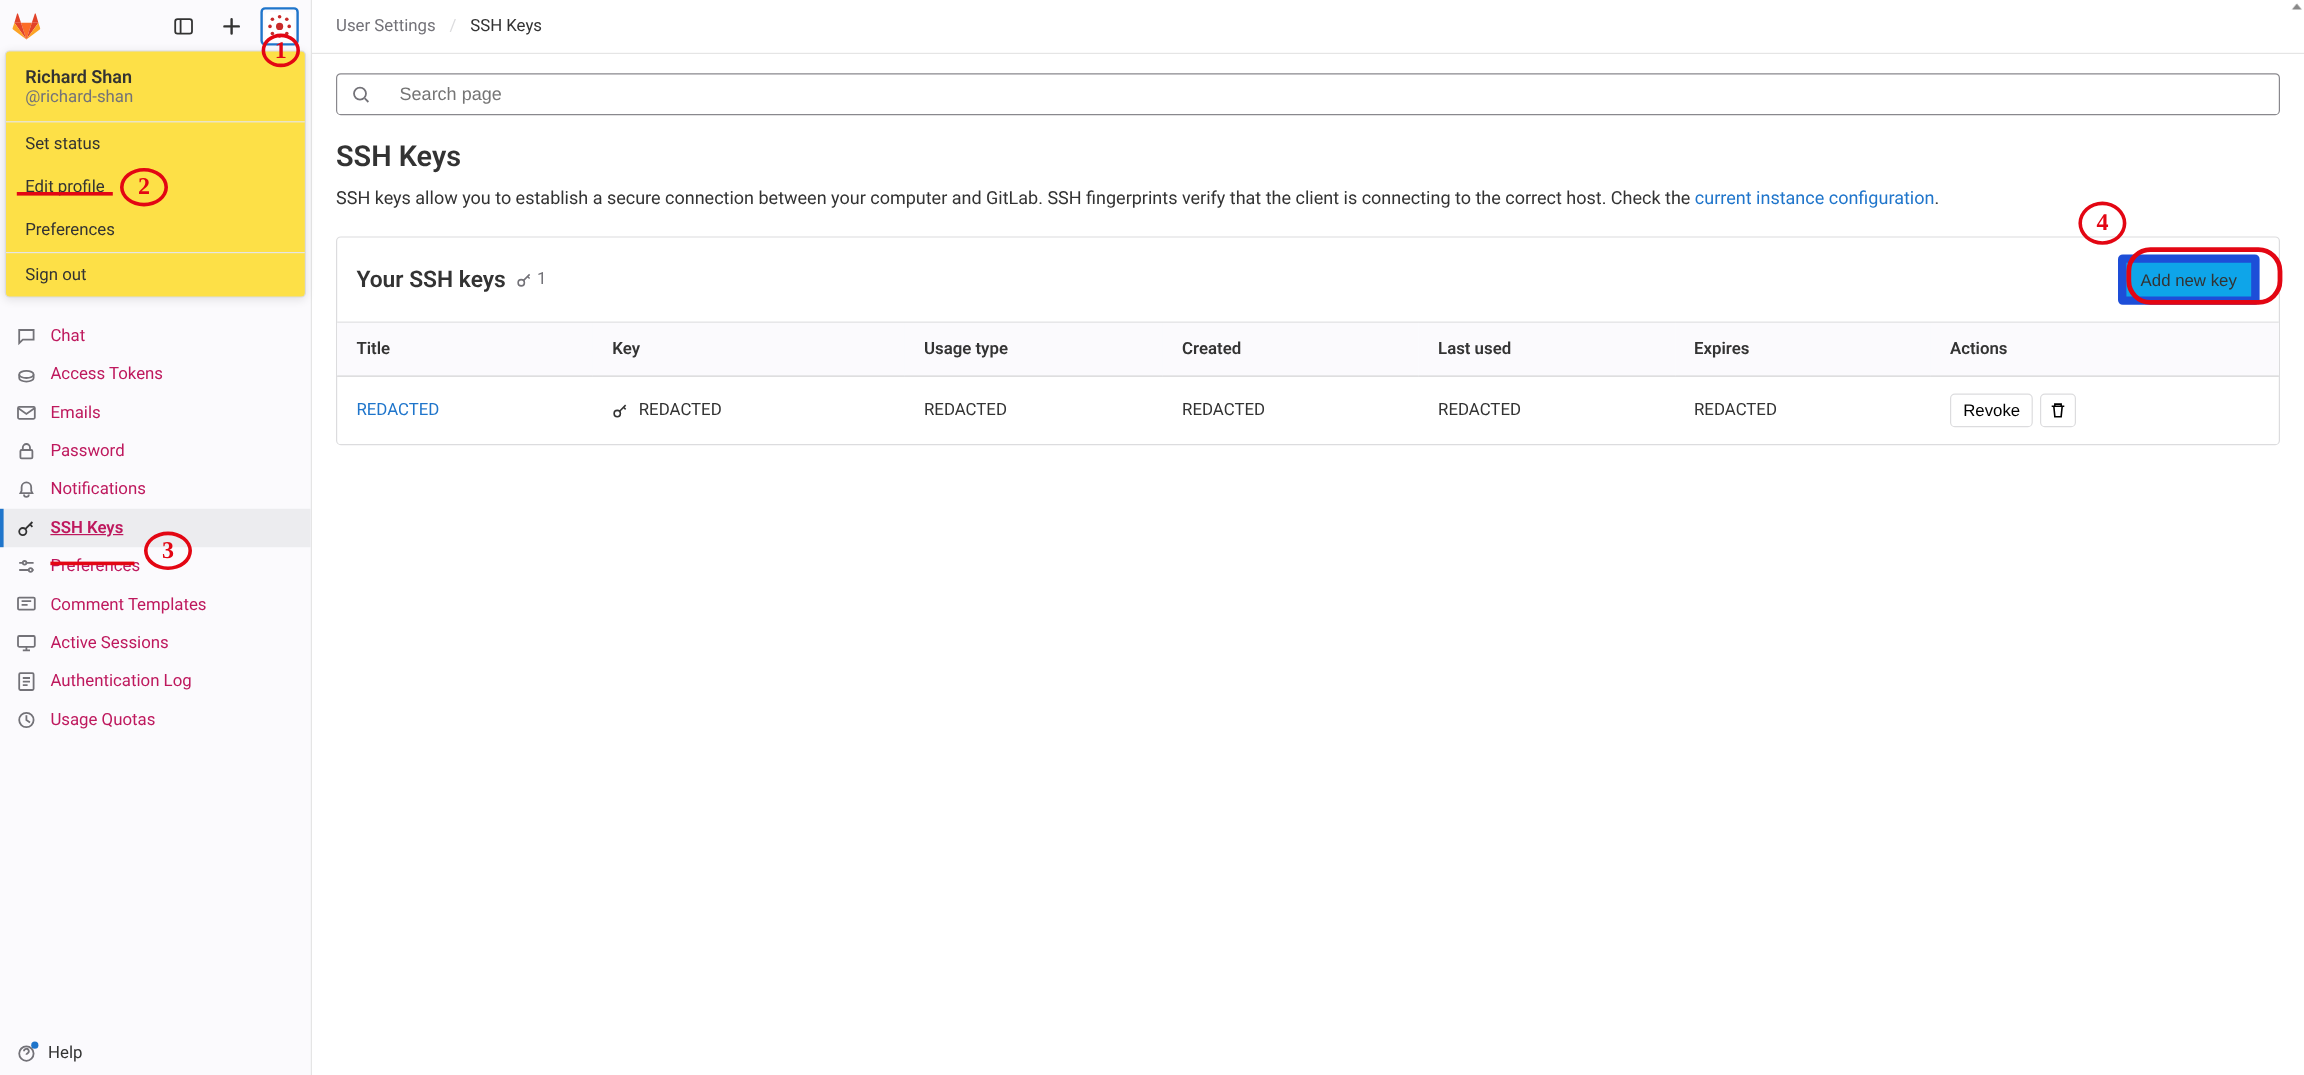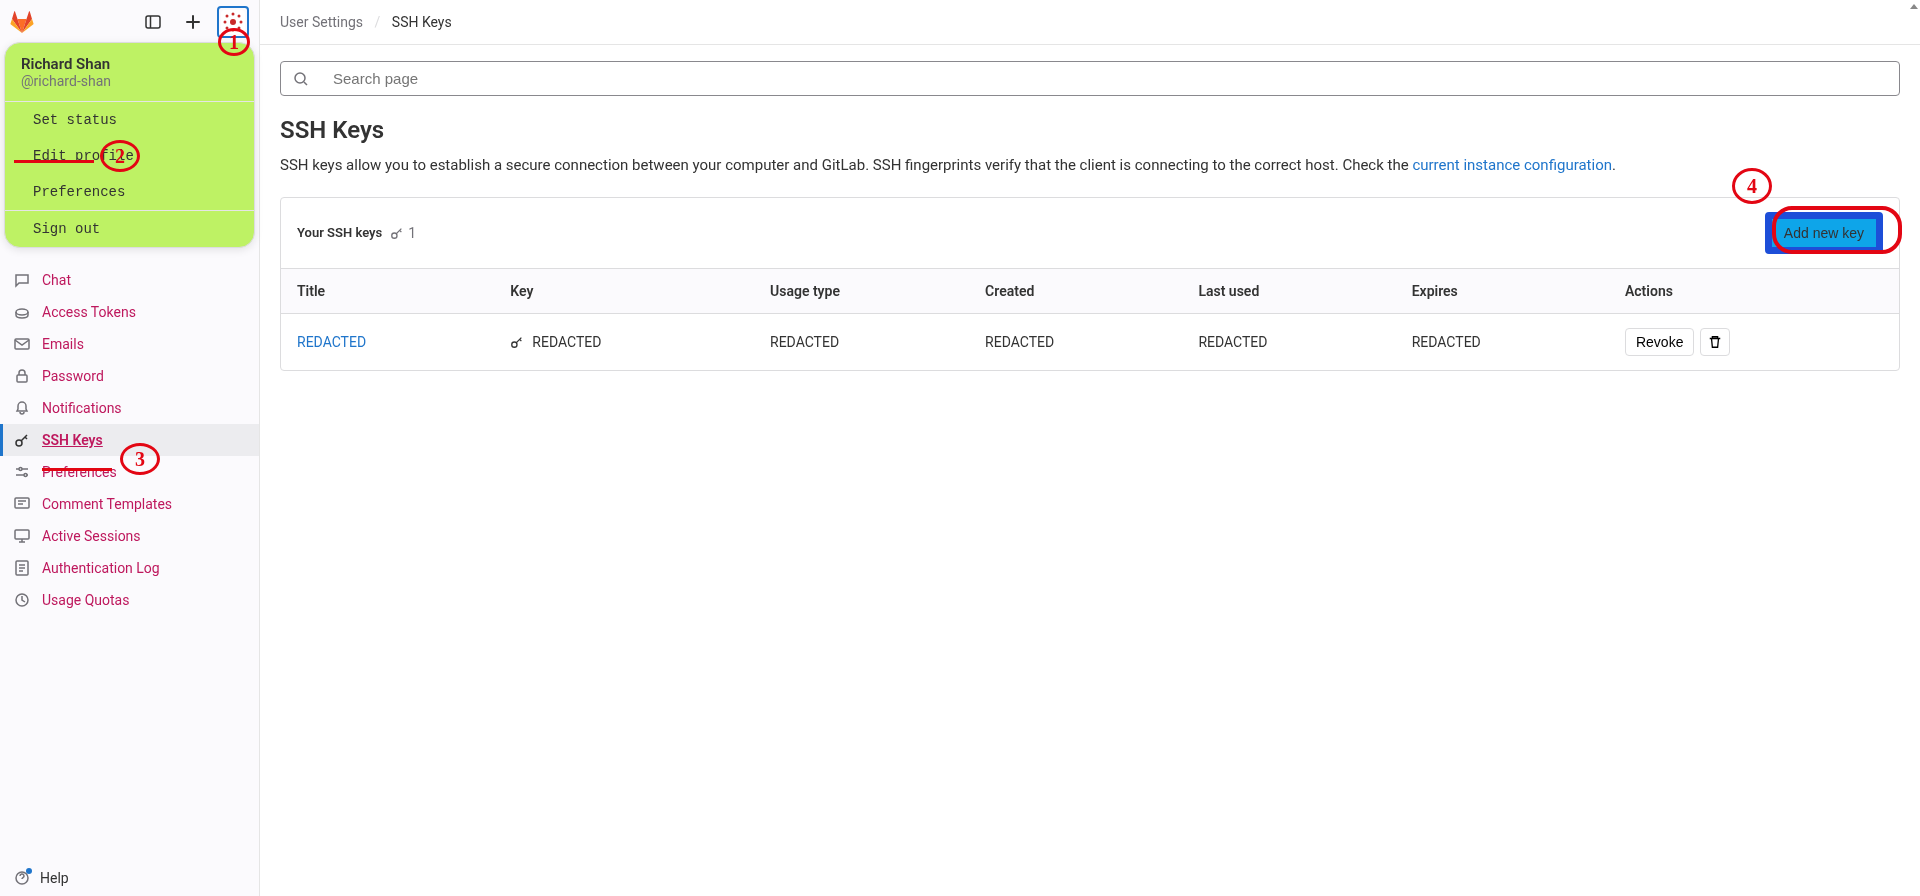--- a/index.html
+++ b/index.html
@@ -9,25 +9,25 @@
     
     .sidebar { width: 260px; background: #fbfafd; border-right: 1px solid #e5e5e5; display: flex; flex-direction: column; position: relative; }
     .sidebar-header { display: flex; align-items: center; padding: 6px 10px; gap: 8px; }
     .logo { width: 24px; height: 24px; }
     .sidebar-spacer { flex: 1; }
     .header-icon-btn { width: 32px; height: 32px; display: flex; align-items: center; justify-content: center; border-radius: 4px; cursor: pointer; color: #333; }
     .avatar-btn { width: 32px; height: 32px; border: 2px solid #1f75cb; border-radius: 4px; display: flex; align-items: center; justify-content: center; cursor: pointer; }
     .avatar-img { width: 24px; height: 24px; border-radius: 4px; }
     
     
-    .dropdown { position: absolute; top: 42px; left: 4px; right: 4px; background: #bef264; border: 1px solid #dcdcde; border-radius: 16px; box-shadow: 0 2px 8px rgba(0,0,0,0.1); z-index: 100; }
+    .dropdown { position: absolute; top: 42px; left: 4px; right: 4px; background: #fde047; border: 1px solid #dcdcde; border-radius: 4px; box-shadow: 0 2px 8px rgba(0,0,0,0.1); z-index: 100; }
     .dropdown-user { padding: 12px 16px; border-bottom: 1px solid #e5e5e5; }
     .dropdown-name { font-weight: 600; font-size: 15px; color: #333; }
     .dropdown-handle { color: #737278; font-size: 14px; }
-    .dropdown-item { padding: 10px 28px; cursor: pointer; font-size: 14px; color: #333; font-family: Liberation Mono, monospace; }
+    .dropdown-item { padding: 10px 16px; cursor: pointer; font-size: 14px; color: #333; }
     .dropdown-sep { border-top: 1px solid #e5e5e5; }
     
     
     .nav { flex: 1; overflow-y: auto; padding-top: 220px; }
     .nav-item { display: flex; align-items: center; padding: 8px 14px; gap: 12px; cursor: pointer; color: #be185d; font-size: 14px; }
     .nav-item.active { background: #ececef; border-left: 3px solid #1f75cb; padding-left: 11px; font-weight: 600; }
     .nav-icon { width: 16px; height: 16px; display: flex; align-items: center; justify-content: center; color: #737278; }
     .nav-item.active .nav-icon { color: #333; }
     .nav-label.underline { text-decoration: underline; }
     
@@ -43,21 +43,21 @@
     .search-box { border: 1px solid #89888d; border-radius: 4px; padding: 8px 12px; display: flex; align-items: center; gap: 24px; margin-bottom: 20px; }
     .search-box input { border: none; outline: none; flex: 1; font-size: 15px; color: #333; }
     .search-box svg { color: #737278; }
     
     .page-title { font-size: 24px; font-weight: 600; margin-bottom: 10px; }
     .page-desc { font-size: 15px; color: #333; margin-bottom: 20px; line-height: 1.5; }
     .page-desc a { color: #1f75cb; text-decoration: none; }
     
     .panel { border: 1px solid #dcdcde; border-radius: 4px; }
     .panel-header { display: flex; align-items: center; padding: 14px 16px; border-bottom: 1px solid #dcdcde; }
-    .panel-title { font-weight: 600; font-size: 13px; margin-right: 8px; }
+    .panel-title { font-weight: 600; font-size: 19px; margin-right: 8px; }
     .panel-count { color: #737278; display: flex; align-items: center; gap: 4px; }
     .panel-spacer { flex: 1; }
     .btn-outline { border: 7px solid #1d4ed8; background: #0ea5e9; border-radius: 4px; padding: 6px 12px; font-size: 14px; cursor: pointer; color: #333; text-align: right; }
     
     table { width: 100%; border-collapse: collapse; }
     th { text-align: left; padding: 14px 16px; font-weight: 600; font-size: 14px; border-bottom: 1px solid #dcdcde; background: #fbfafd; }
     td { padding: 14px 16px; font-size: 14px; border-bottom: none; }
     td a { color: #1f75cb; text-decoration: none; }
     .key-cell { display: flex; align-items: center; gap: 8px; }
     .actions-cell { display: flex; gap: 6px; }

